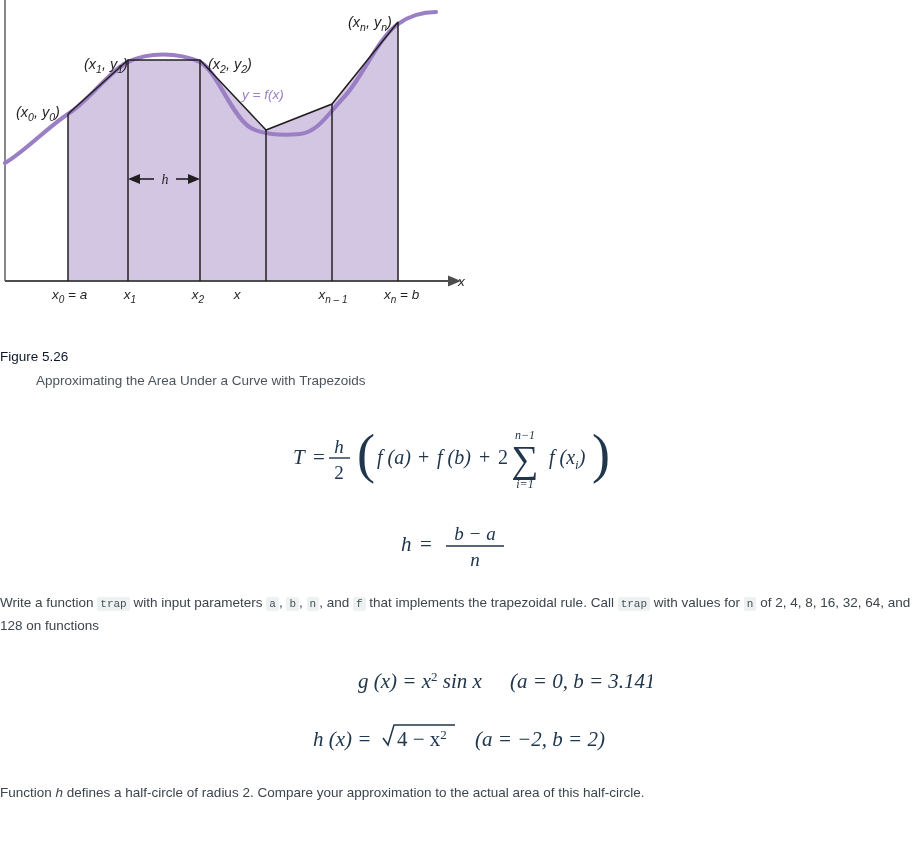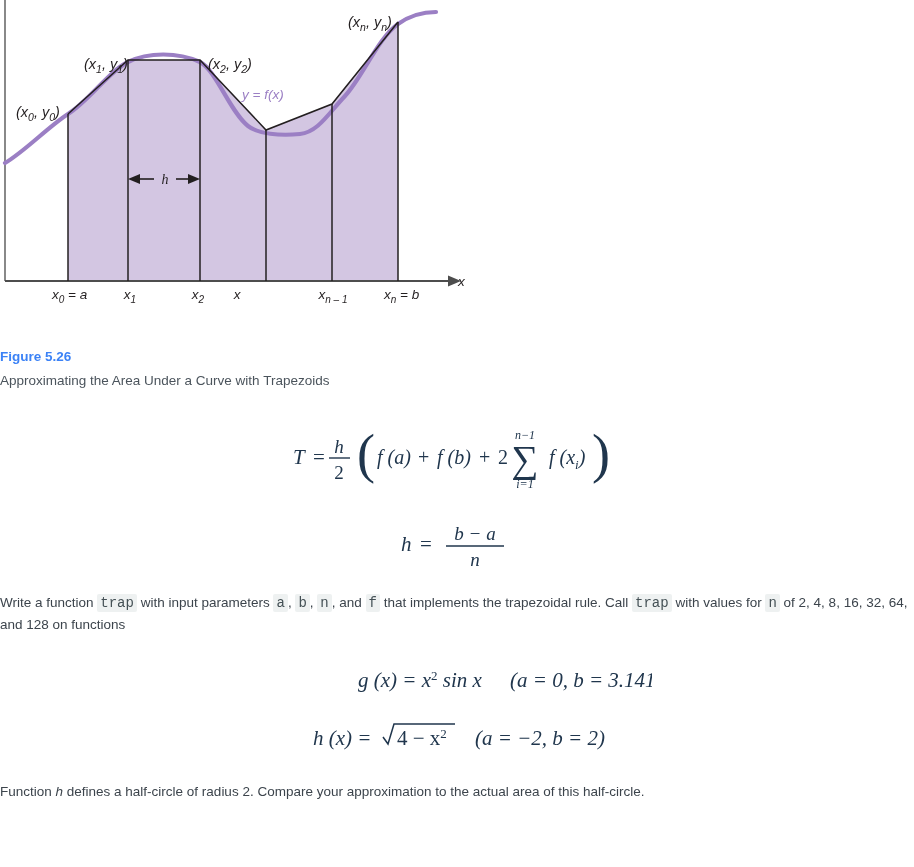--- a/index.html
+++ b/index.html
@@ -30,46 +30,47 @@
     display: block;
   }
 
   
   .caption-block {
     padding: 0 0 0 0;
     margin-top: 22px;
   }
   .fig-number {
     font-size: 13.5px;
-    font-weight: bold;
-    color: #3b82f6;
+    font-weight: normal;
+    color: #0f172a;
     line-height: 19px;
   }
   .fig-title {
     font-size: 13.5px;
     color: #4b545c;
     line-height: 22px;
     margin-top: 4px;
+    padding-left: 36px;
   }
 
   
   .body-text {
     font-size: 13.5px;
     color: #3c444c;
     line-height: 21px;
     max-width: 914px;
   }
   .para {
     margin-top: 18px;
   }
   .ital { font-style: italic; }
 
   code.inline-code {
     font-family: "Liberation Mono", "DejaVu Sans Mono", monospace;
-    font-size: 14px;
+    font-size: 11px;
     background: #eef1f1;
     color: #445055;
     padding: 1px 3px;
     border-radius: 2px;
   }
 
   
   .math-block {
     text-align: center;
     width: 100%;

